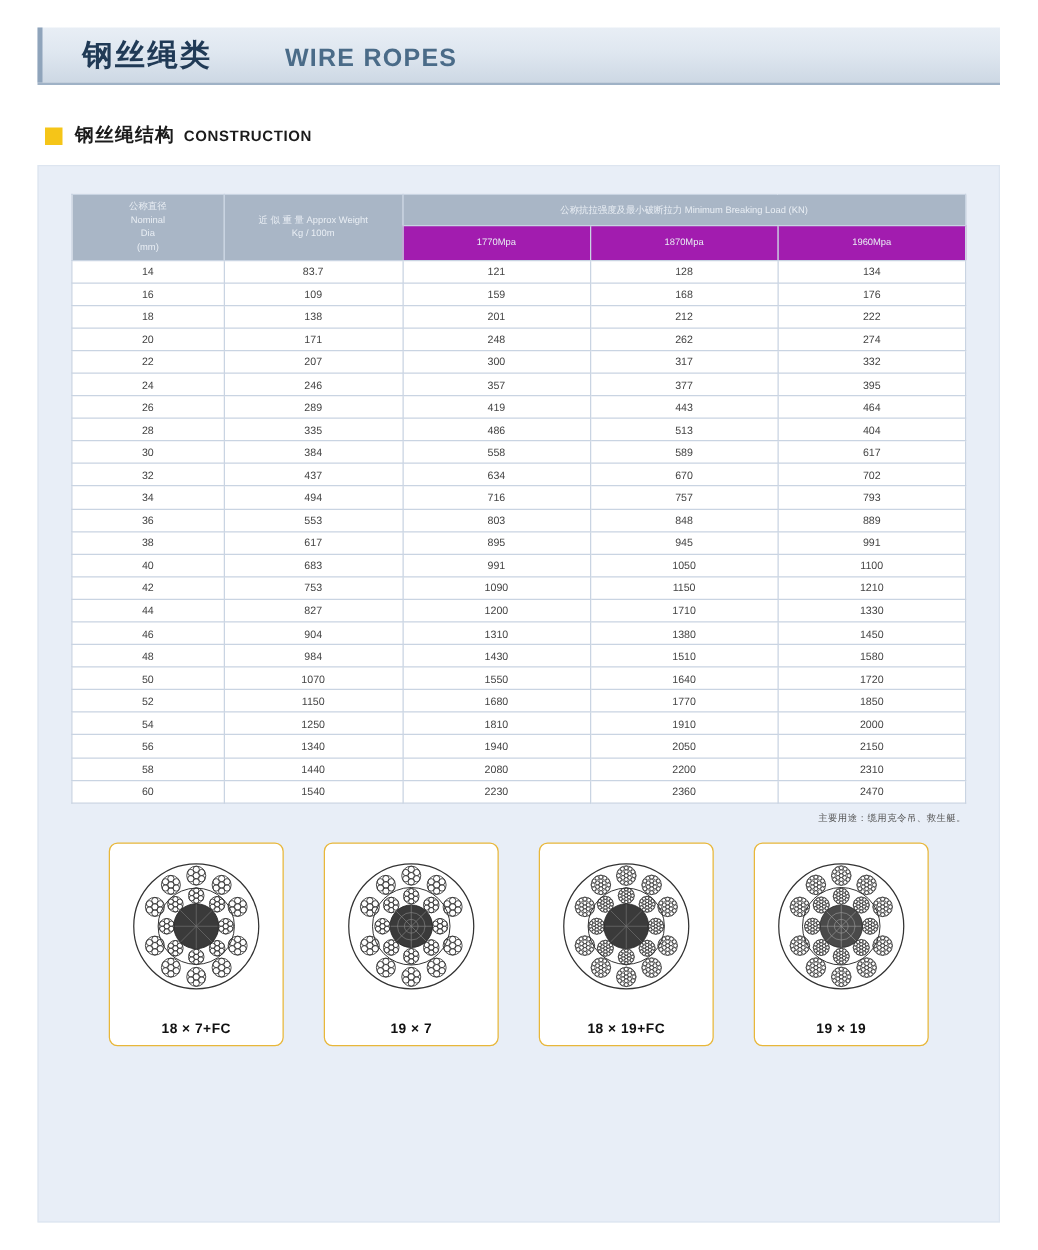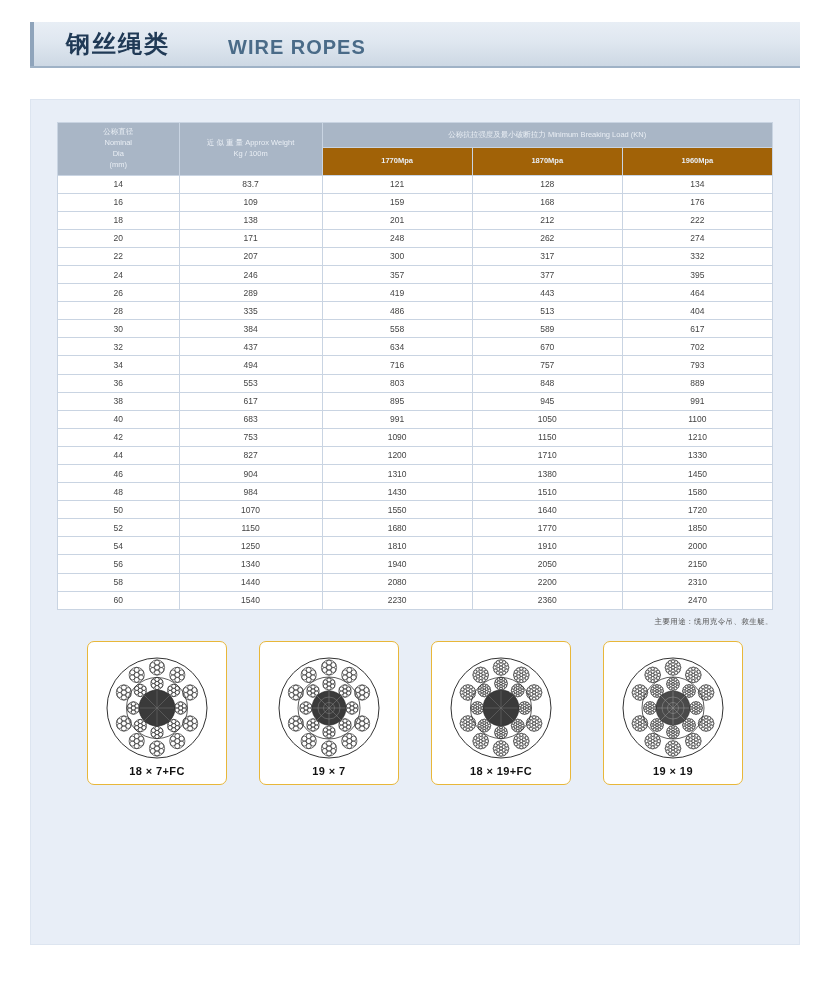--- a/index.html
+++ b/index.html
@@ -107,23 +107,22 @@
   }
   table.spec thead th {
     background: #a9b6c6;
     color: #e9eef4;
     font-weight: normal;
     font-size: 7.5px;
     line-height: 1.45;
     padding: 4px 2px;
   }
   table.spec thead th.sub {
-    background: #a16207;
+    background: #a21caf;
     padding: 5px 2px;
-    font-weight: bold;
   }
   table.spec tbody td {
     height: 17.1px;
     padding: 0;
     font-size: 8.5px;
     color: #444;
   }
   .col-dia { width: 17%; }
   .col-wt  { width: 20%; }
   .col-mbl { width: 21%; }
@@ -155,34 +154,39 @@
   .fig-card .svg-wrap {
     height: 112px;
     display: flex;
     align-items: center;
     justify-content: center;
   }
   .fig-card .fig-label {
     font-size: 11px;
     font-weight: bold;
     color: #111;
-    margin-top: 1px;
+    margin-top: 20px;
     letter-spacing: 0.4px;
   }
 </style>
 </head>
 <body>
 
 <div class="page">
 
   <div class="title-band">
     <div class="title-cn">钢丝绳类</div>
     <div class="title-en">WIRE ROPES</div>
   </div>
 
+  <div class="subhead">
+    <span class="marker"></span>
+    <span class="sub-cn">钢丝绳结构</span>
+    <span class="sub-en">CONSTRUCTION</span>
+  </div>
 
   <div class="panel">
 
     <table class="spec">
       <colgroup>
         <col class="col-dia">
         <col class="col-wt">
         <col class="col-mbl">
         <col class="col-mbl">
         <col class="col-mbl">

